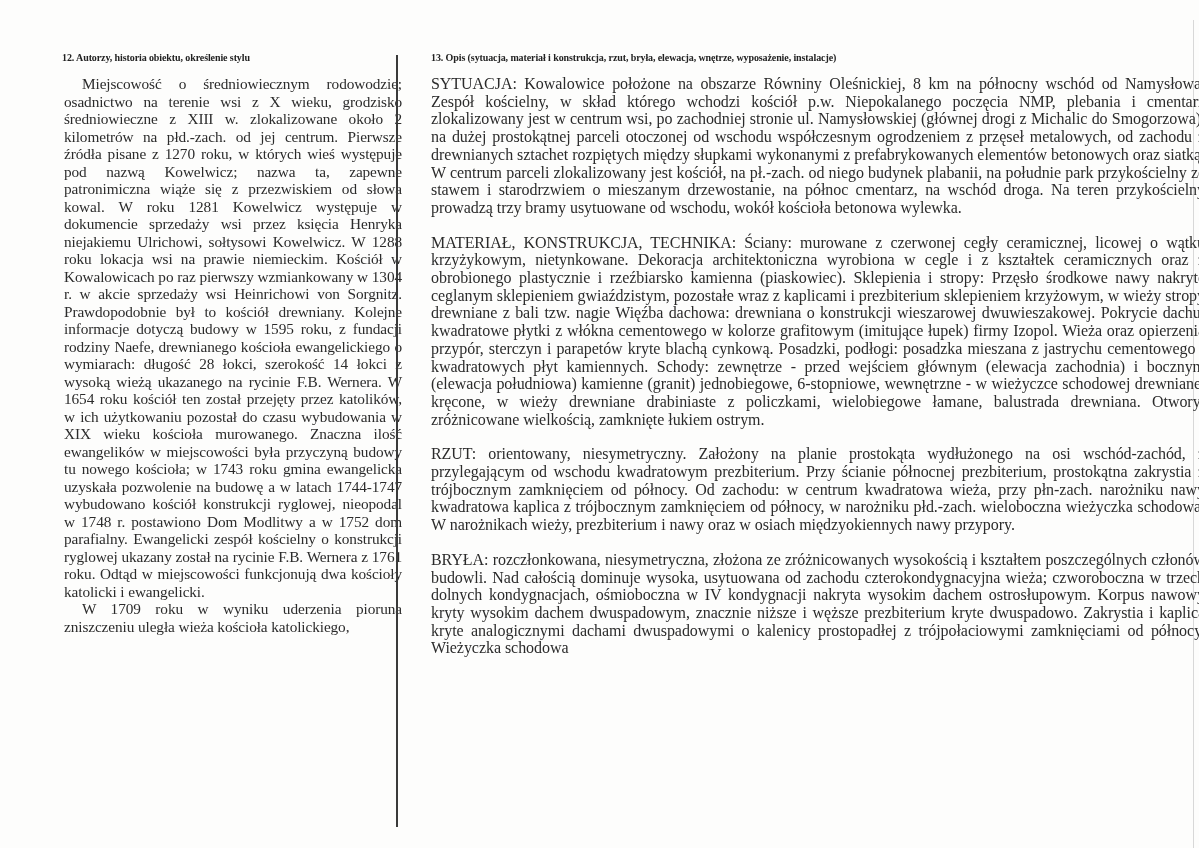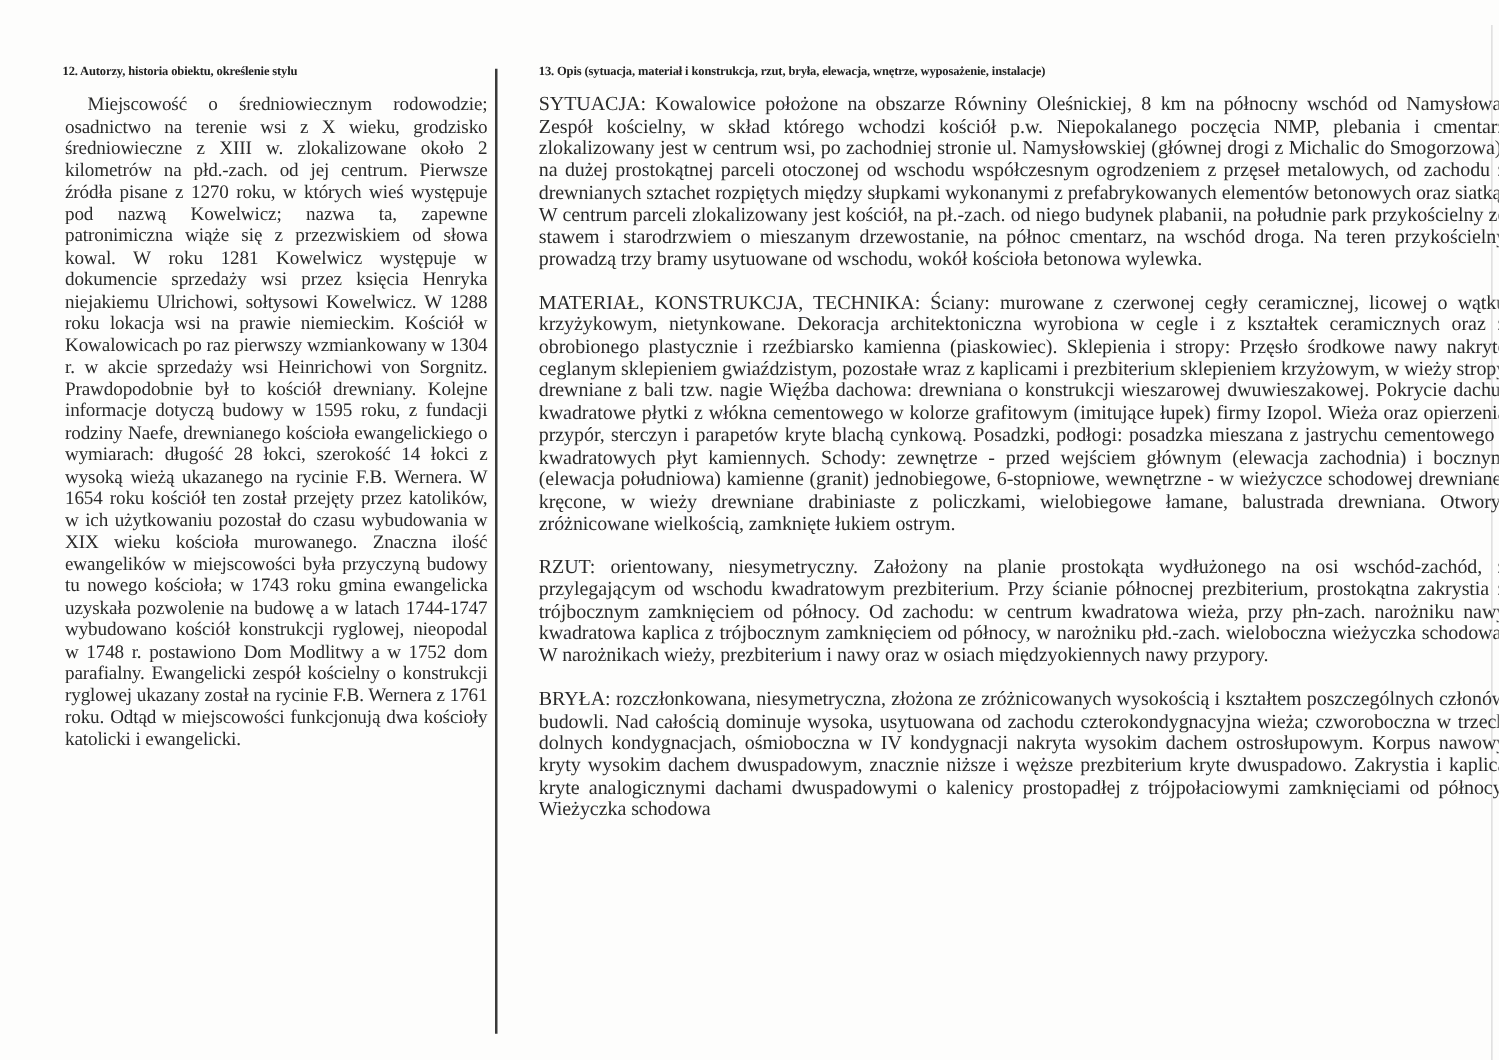--- a/index.html
+++ b/index.html
@@ -5,21 +5,21 @@
     html, body { margin:0; padding:0; }
     body {
       width:1199px; height:848px; overflow:hidden;
       background:#fdfdfc;
       font-family:"Liberation Serif","DejaVu Serif",serif;
       color:#2b2b2b;
       position:relative;
     }
     .page { position:absolute; left:0; top:0; width:1199px; height:848px; }
     .left-col {
-      position:absolute; left:52px; top:52px; width:338px;
+      position:absolute; left:64px; top:52px; width:338px;
     }
     .divider {
       position:absolute; left:396px; top:55px; width:1.5px; height:772px; background:#3a3a3a;
     }
     .right-edge {
       position:absolute; left:1193px; top:20px; width:1px; height:828px; background:#d8d8d8;
     }
     .right-col {
       position:absolute; left:431px; top:52px; width:774px;
     }
@@ -43,20 +43,21 @@
   </style>
 </head>
 <body>
 
 <div class="page">
 
   <div class="left-col">
     <div class="heading">12. Autorzy, historia obiektu, określenie stylu</div>
     <div class="left-text">
       <p>Miejscowość o średniowiecznym rodowodzie; osadnictwo na terenie wsi z X wieku, grodzisko średniowieczne z XIII w. zlokalizowane około 2 kilometrów na płd.-zach. od jej centrum. Pierwsze źródła pisane z 1270 roku, w których wieś występuje pod nazwą Kowelwicz; nazwa ta, zapewne patronimiczna wiąże się z przezwiskiem od słowa kowal. W roku 1281 Kowelwicz występuje w dokumencie sprzedaży wsi przez księcia Henryka niejakiemu Ulrichowi, sołtysowi Kowelwicz. W 1288 roku lokacja wsi na prawie niemieckim. Kościół w Kowalowicach po raz pierwszy wzmiankowany w 1304 r. w akcie sprzedaży wsi Heinrichowi von Sorgnitz. Prawdopodobnie był to kościół drewniany. Kolejne informacje dotyczą budowy w 1595 roku, z fundacji rodziny Naefe, drewnianego kościoła ewangelickiego o wymiarach: długość 28 łokci, szerokość 14 łokci z wysoką wieżą ukazanego na rycinie F.B. Wernera. W 1654 roku kościół ten został przejęty przez katolików, w ich użytkowaniu pozostał do czasu wybudowania w XIX wieku kościoła murowanego. Znaczna ilość ewangelików w miejscowości była przyczyną budowy tu nowego kościoła; w 1743 roku gmina ewangelicka uzyskała pozwolenie na budowę a w latach 1744-1747 wybudowano kościół konstrukcji ryglowej, nieopodal w 1748 r. postawiono Dom Modlitwy a w 1752 dom parafialny. Ewangelicki zespół kościelny o konstrukcji ryglowej ukazany został na rycinie F.B. Wernera z 1761 roku. Odtąd w miejscowości funkcjonują dwa kościoły katolicki i ewangelicki.</p>
+      <p>W 1709 roku w wyniku uderzenia pioruna zniszczeniu uległa wieża kościoła katolickiego,</p>
     </div>
   </div>
 
   <div class="divider"></div>
   <div class="right-edge"></div>
 
   <div class="right-col">
     <div class="heading">13. Opis (sytuacja, materiał i konstrukcja, rzut, bryła, elewacja, wnętrze, wyposażenie, instalacje)</div>
     <div class="right-text">
       <p>SYTUACJA: Kowalowice położone na obszarze Równiny Oleśnickiej, 8 km na północny wschód od Namysłowa. Zespół kościelny, w skład którego wchodzi kościół p.w. Niepokalanego poczęcia NMP, plebania i cmentarz zlokalizowany jest w centrum wsi, po zachodniej stronie ul. Namysłowskiej (głównej drogi z Michalic do Smogorzowa), na dużej prostokątnej parceli otoczonej od wschodu współczesnym ogrodzeniem z przęseł metalowych, od zachodu z drewnianych sztachet rozpiętych między słupkami wykonanymi z prefabrykowanych elementów betonowych oraz siatką. W centrum parceli zlokalizowany jest kościół, na pł.-zach. od niego budynek plabanii, na południe park przykościelny ze stawem i starodrzwiem o mieszanym drzewostanie, na północ cmentarz, na wschód droga. Na teren przykościelny prowadzą trzy bramy usytuowane od wschodu, wokół kościoła betonowa wylewka.</p>

